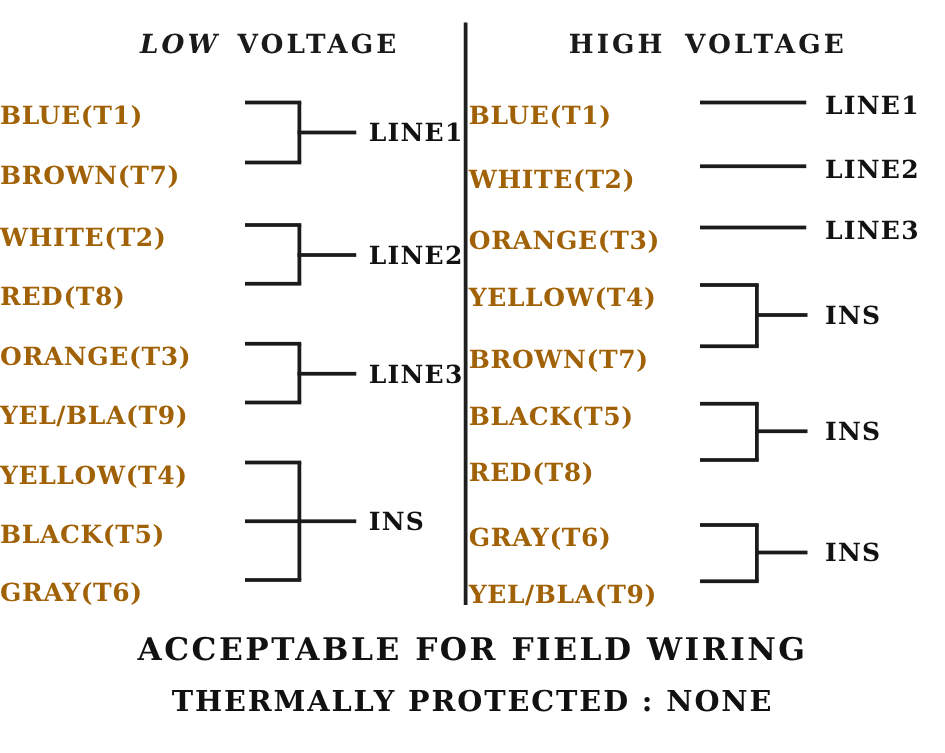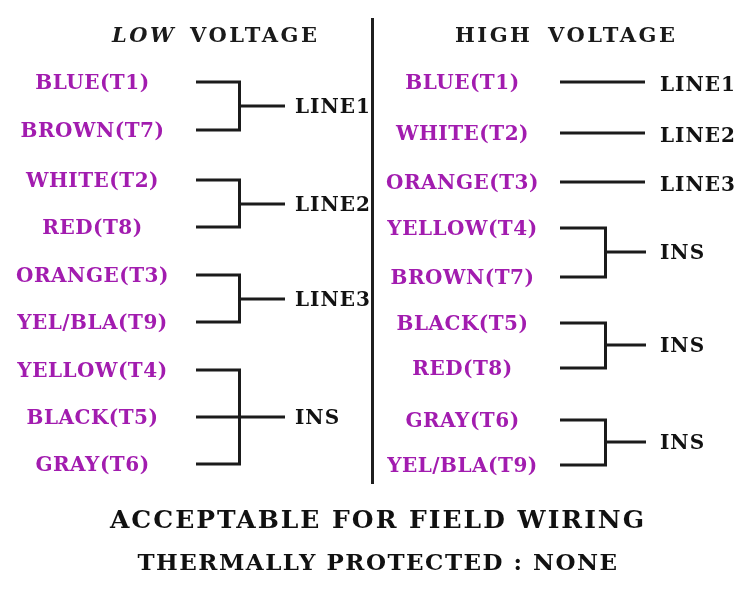--- a/index.html
+++ b/index.html
@@ -28,24 +28,25 @@
     color: #1a1a1a;
     white-space: nowrap;
   }
 
   .wire-label {
     position: absolute;
     font-family: "DejaVu Serif", "Liberation Serif", serif;
     font-weight: bold;
     font-size: 20px;
     letter-spacing: 0.5px;
-    color: #a21caf;
+    color: #a16207;
     white-space: nowrap;
-    text-align: center;
+    text-align: left;
     transform: translateY(-50%);
+    margin-top: 10px;
   }
 
   .out-label {
     position: absolute;
     font-family: "DejaVu Serif", "Liberation Serif", serif;
     font-weight: bold;
     font-size: 20px;
     letter-spacing: 1px;
     color: #121212;
     white-space: nowrap;

